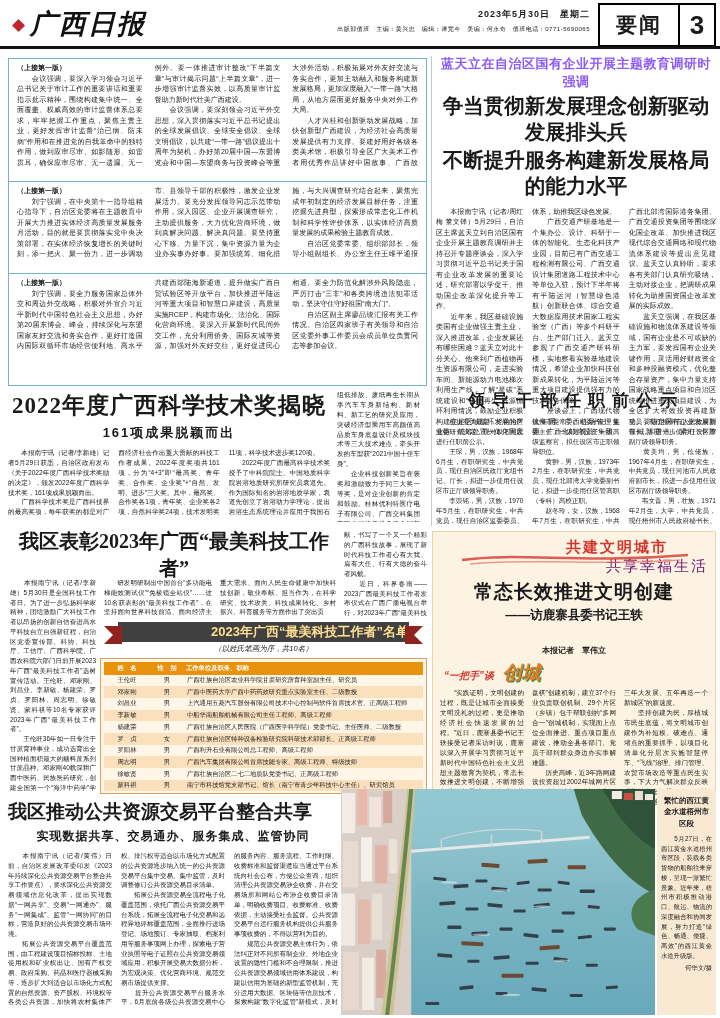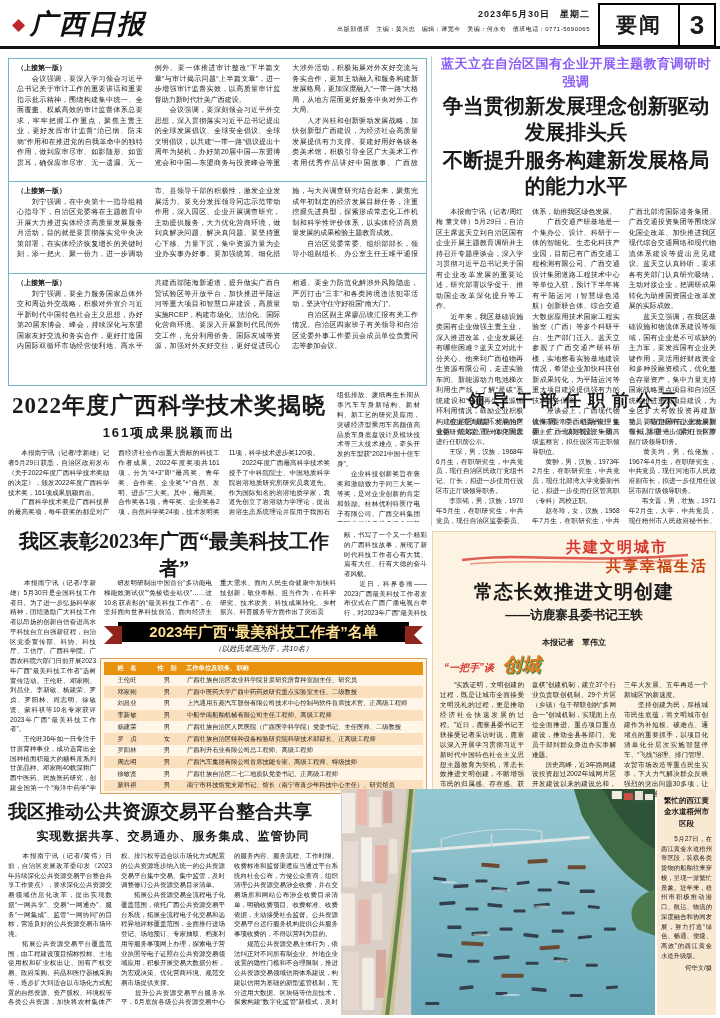--- a/index.html
+++ b/index.html
@@ -54,45 +54,45 @@
   .zuimei{position:absolute;left:8px;top:528px;width:419px;height:268px;}
   .zm-title{position:absolute;left:0;top:0;width:332px;text-align:center;
         font-family:"Liberation Serif","DejaVu Serif",serif;font-weight:900;font-size:20px;}
   .zm-sub{position:absolute;left:66px;top:28px;width:200px;text-align:center;
         font-size:13px;font-weight:bold;letter-spacing:3px;}
   .zm-colL{position:absolute;left:2px;top:50px;width:86px;height:216px;font-size:6.5px;}
   .zm-colM1{position:absolute;left:96px;top:50px;width:108px;height:40px;font-size:6.5px;}
   .zm-colM2{position:absolute;left:212px;top:50px;width:116px;height:40px;font-size:6.5px;}
   .zm-colR{position:absolute;left:336px;top:2px;width:83px;height:88px;font-size:6.5px;}
   .zm-banner{position:absolute;left:92px;top:94px;width:327px;}
-  .ribbon{position:relative;margin:0 18px;background:#000000;color:#ffdf91;text-align:center;
-        font-weight:bold;font-size:15px;line-height:20px;height:20px;}
+  .ribbon{position:relative;margin:0 18px;background:#404040;color:#ffdf91;text-align:right;
+        font-weight:bold;font-size:13px;line-height:20px;height:20px;}
   .ribbon::before,.ribbon::after{content:"";position:absolute;top:4px;border:9px solid #8e241c;}
   .ribbon::before{left:-14px;border-left-color:transparent;}
   .ribbon::after{right:-14px;border-right-color:transparent;}
   .ribbon-note{text-align:center;font-size:7.5px;font-style:italic;margin-top:2px;color:#222;}
   .zm-tablewrap{position:absolute;left:92px;top:130px;width:327px;height:136px;background:#fff6e8;
         border:1px solid #d9a05a;box-sizing:border-box;padding:3px;}
   .zm-tablewrap table{width:100%;border-collapse:collapse;font-size:6.3px;line-height:1.35;}
   .zm-tablewrap th{background:#e8920e;color:#fff;font-weight:bold;padding:2px 2px;text-align:left;}
   .zm-tablewrap th.c,.zm-tablewrap td.c{text-align:center;}
   .zm-tablewrap td{padding:1.6px 3px;color:#222;}
   .zm-tablewrap tbody tr:nth-child(even){background:#fbe0bd;}
   
   .wenming{position:absolute;left:432px;top:531px;width:284px;height:264px;background:#fcf3e2;
         border:1px solid #ecd3ab;box-sizing:border-box;padding:5px 7px 4px;}
   .wm-banner{text-align:right;line-height:1.2;position:relative;}
   .wm-banner .l1{font-size:15px;font-weight:900;color:#d5372e;letter-spacing:2px;margin-right:40px;}
-  .wm-banner .l2{font-size:15px;font-weight:700;color:#c2410c;letter-spacing:2px;margin-left:46px;}
+  .wm-banner .l2{font-size:15px;font-weight:400;color:#701a75;letter-spacing:2px;margin-left:46px;}
   .wm-swoosh{position:absolute;left:20px;top:13px;width:230px;height:16px;}
   .wm-title{font-family:"Liberation Serif","DejaVu Serif",serif;font-weight:900;font-size:19px;
         text-align:center;margin-top:4px;letter-spacing:1px;}
   .wm-sub{font-family:Liberation Sans, sans-serif;font-size:12.5px;text-align:center;
         margin-top:2px;font-weight:bold;}
-  .wm-byline{font-size:8px;text-align:center;font-weight:bold;margin-top:13px;}
+  .wm-byline{font-size:8px;text-align:center;font-weight:bold;margin-top:21px;}
   .wm-badge{margin:4px 0 2px 4px;}
   .wm-badge .pfx{color:#d5372e;font-style:italic;font-weight:bold;font-size:10px;}
   .wm-badge .word{color:#e67e22;font-style:italic;font-weight:900;font-size:19px;
         text-shadow:1px 1px 0 #2e8b57;margin-left:4px;}
   .wm-body{column-count:3;column-gap:8px;height:144px;font-size:6.6px;}
   
   .trading{position:absolute;left:8px;top:799px;width:330px;height:216px;}
   .tr-title{font-family:"Liberation Serif","DejaVu Serif",serif;font-weight:900;font-size:19px;
         }
   .tr-sub{font-size:12px;font-weight:bold;text-align:center;margin-top:3px;letter-spacing:1px;}

